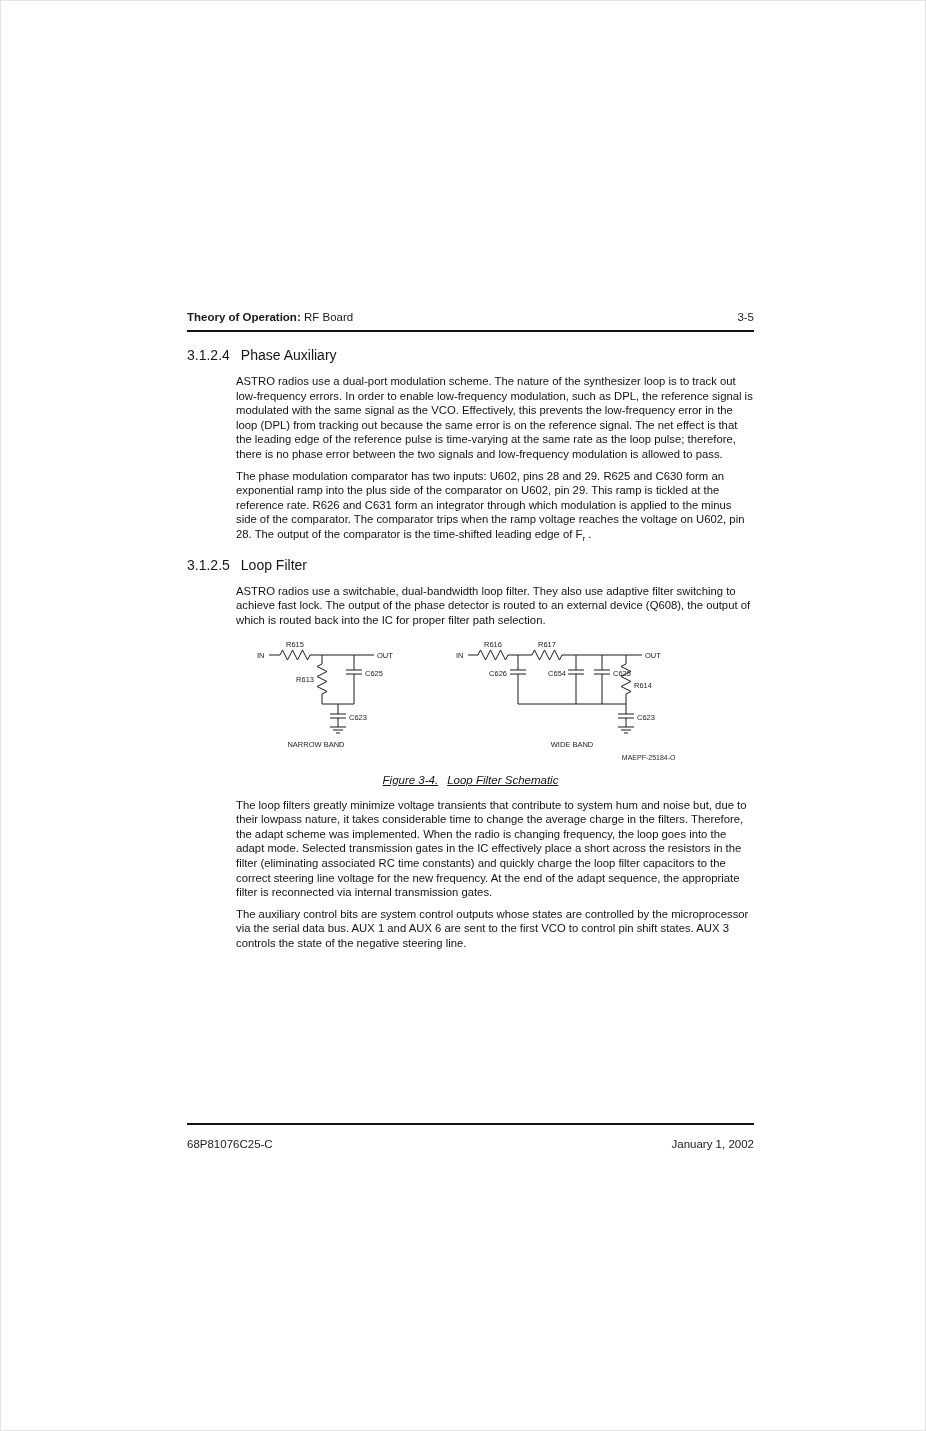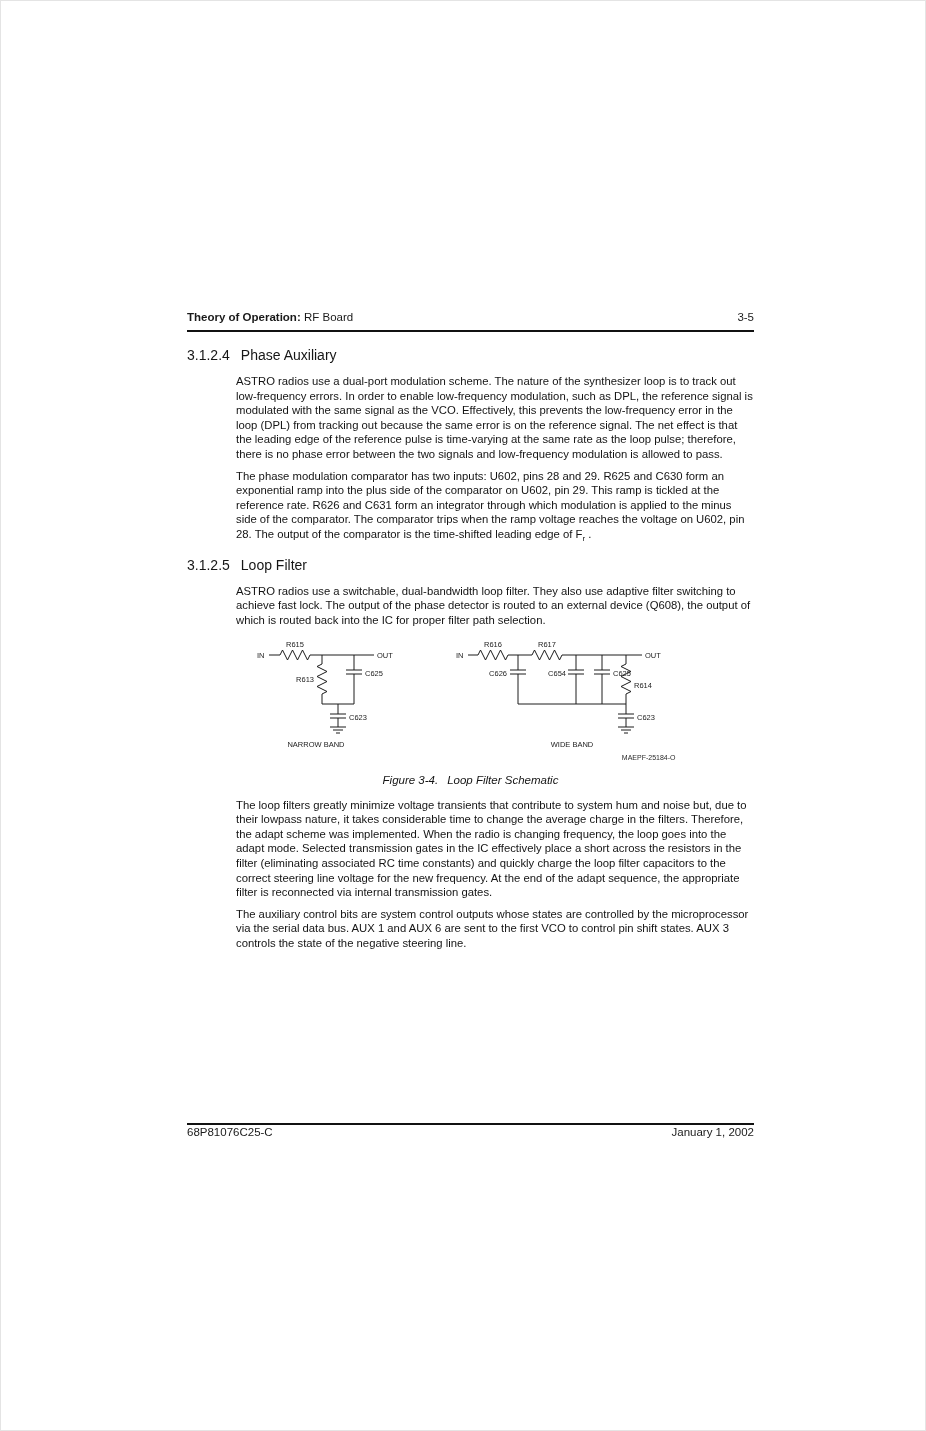--- a/index.html
+++ b/index.html
@@ -39,26 +39,26 @@
   .svg-box { display:inline-block; width:430px; text-align:right; }
   .schem { display:block; }
   .schem line, .schem path { stroke:#1c1c1c; stroke-width:1; fill:none; }
   .schem text {
     font-size:7.5px; fill:#1c1c1c; stroke:none;
     font-family:"Liberation Sans","DejaVu Sans",sans-serif;
   }
   .watermark { font-size:7px; color:#2a2a2a; margin:2px 10px 0 0; text-align:right; }
   .fig-caption {
     text-align:center; font-style:italic; font-size:11.5px;
-    margin:10px 0 12px 0; color:#141414;
+    margin:10px 0 12px 0; color:#141414;text-decoration:underline;
   }
   .fig-caption .cap-title { margin-left:9px; }
   .running-footer {
     position:absolute; left:186px; right:171px; top:1122px;
-    border-top:2px solid #111; padding-top:1px;
+    border-top:2px solid #111; padding-top:13px;
     display:flex; justify-content:space-between;
     font-size:11.5px;
     gap:24px;
   }
 </style>
 </head>
 <body>
 
 <div class="page">
 

